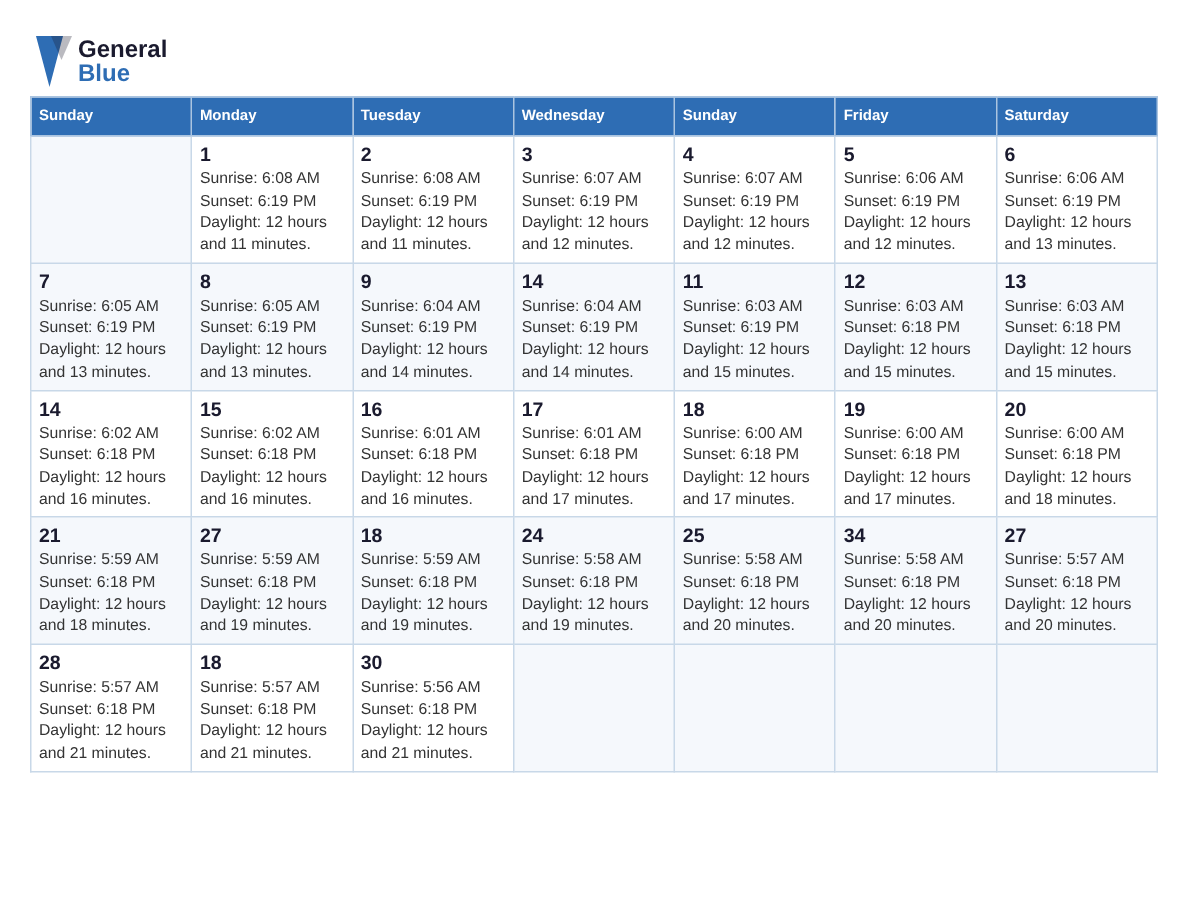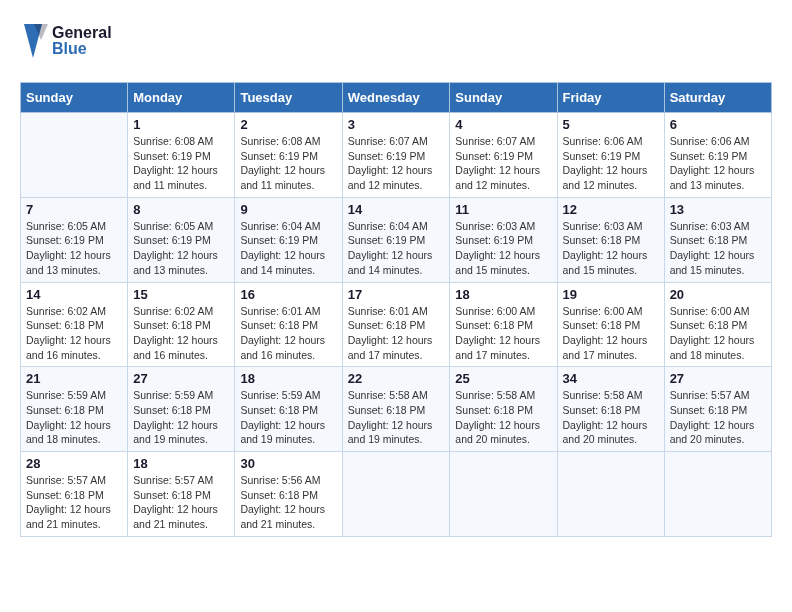--- a/index.html
+++ b/index.html
@@ -7,21 +7,21 @@
       font-family: Arial, sans-serif;
       background: #fff;
       width: 792px;
       min-height: 612px;
       padding: 20px;
     }
     .header-section {
       display: flex;
       justify-content: space-between;
       align-items: flex-start;
-      margin-bottom: 22px;
+      margin-bottom: 4px;
       text-align: center;
     }
     .logo {
       display: flex;
       align-items: center;
       gap: 4px;
     }
     .title-block {
       text-align: right;
     }
@@ -38,21 +38,21 @@
     table {
       width: 100%;
       border-collapse: collapse;
       font-size: 11px;
     }
     thead tr th {
       background-color: #2e6db4;
       color: #fff;
       padding: 7px 5px;
       text-align: left;
-      font-size: 13px;
+      font-size: 10px;
       font-weight: bold;
       border: 1px solid #aac4e0;
     }
     tbody tr td {
       border: 1px solid #c8d8e8;
       padding: 4px 5px;
       vertical-align: top;
       width: 108px;
       height: 80px;
       background: #fff;
@@ -201,21 +201,21 @@
         </td>
         <td>
           <span class="day-num">27</span>
           <div class="day-detail">Sunrise: 5:59 AM<br>Sunset: 6:18 PM<br>Daylight: 12 hours and 19 minutes.</div>
         </td>
         <td>
           <span class="day-num">18</span>
           <div class="day-detail">Sunrise: 5:59 AM<br>Sunset: 6:18 PM<br>Daylight: 12 hours and 19 minutes.</div>
         </td>
         <td>
-          <span class="day-num">22</span>
+          <span class="day-num">24</span>
           <div class="day-detail">Sunrise: 5:58 AM<br>Sunset: 6:18 PM<br>Daylight: 12 hours and 19 minutes.</div>
         </td>
         <td>
           <span class="day-num">25</span>
           <div class="day-detail">Sunrise: 5:58 AM<br>Sunset: 6:18 PM<br>Daylight: 12 hours and 20 minutes.</div>
         </td>
         <td>
           <span class="day-num">34</span>
           <div class="day-detail">Sunrise: 5:58 AM<br>Sunset: 6:18 PM<br>Daylight: 12 hours and 20 minutes.</div>
         </td>

